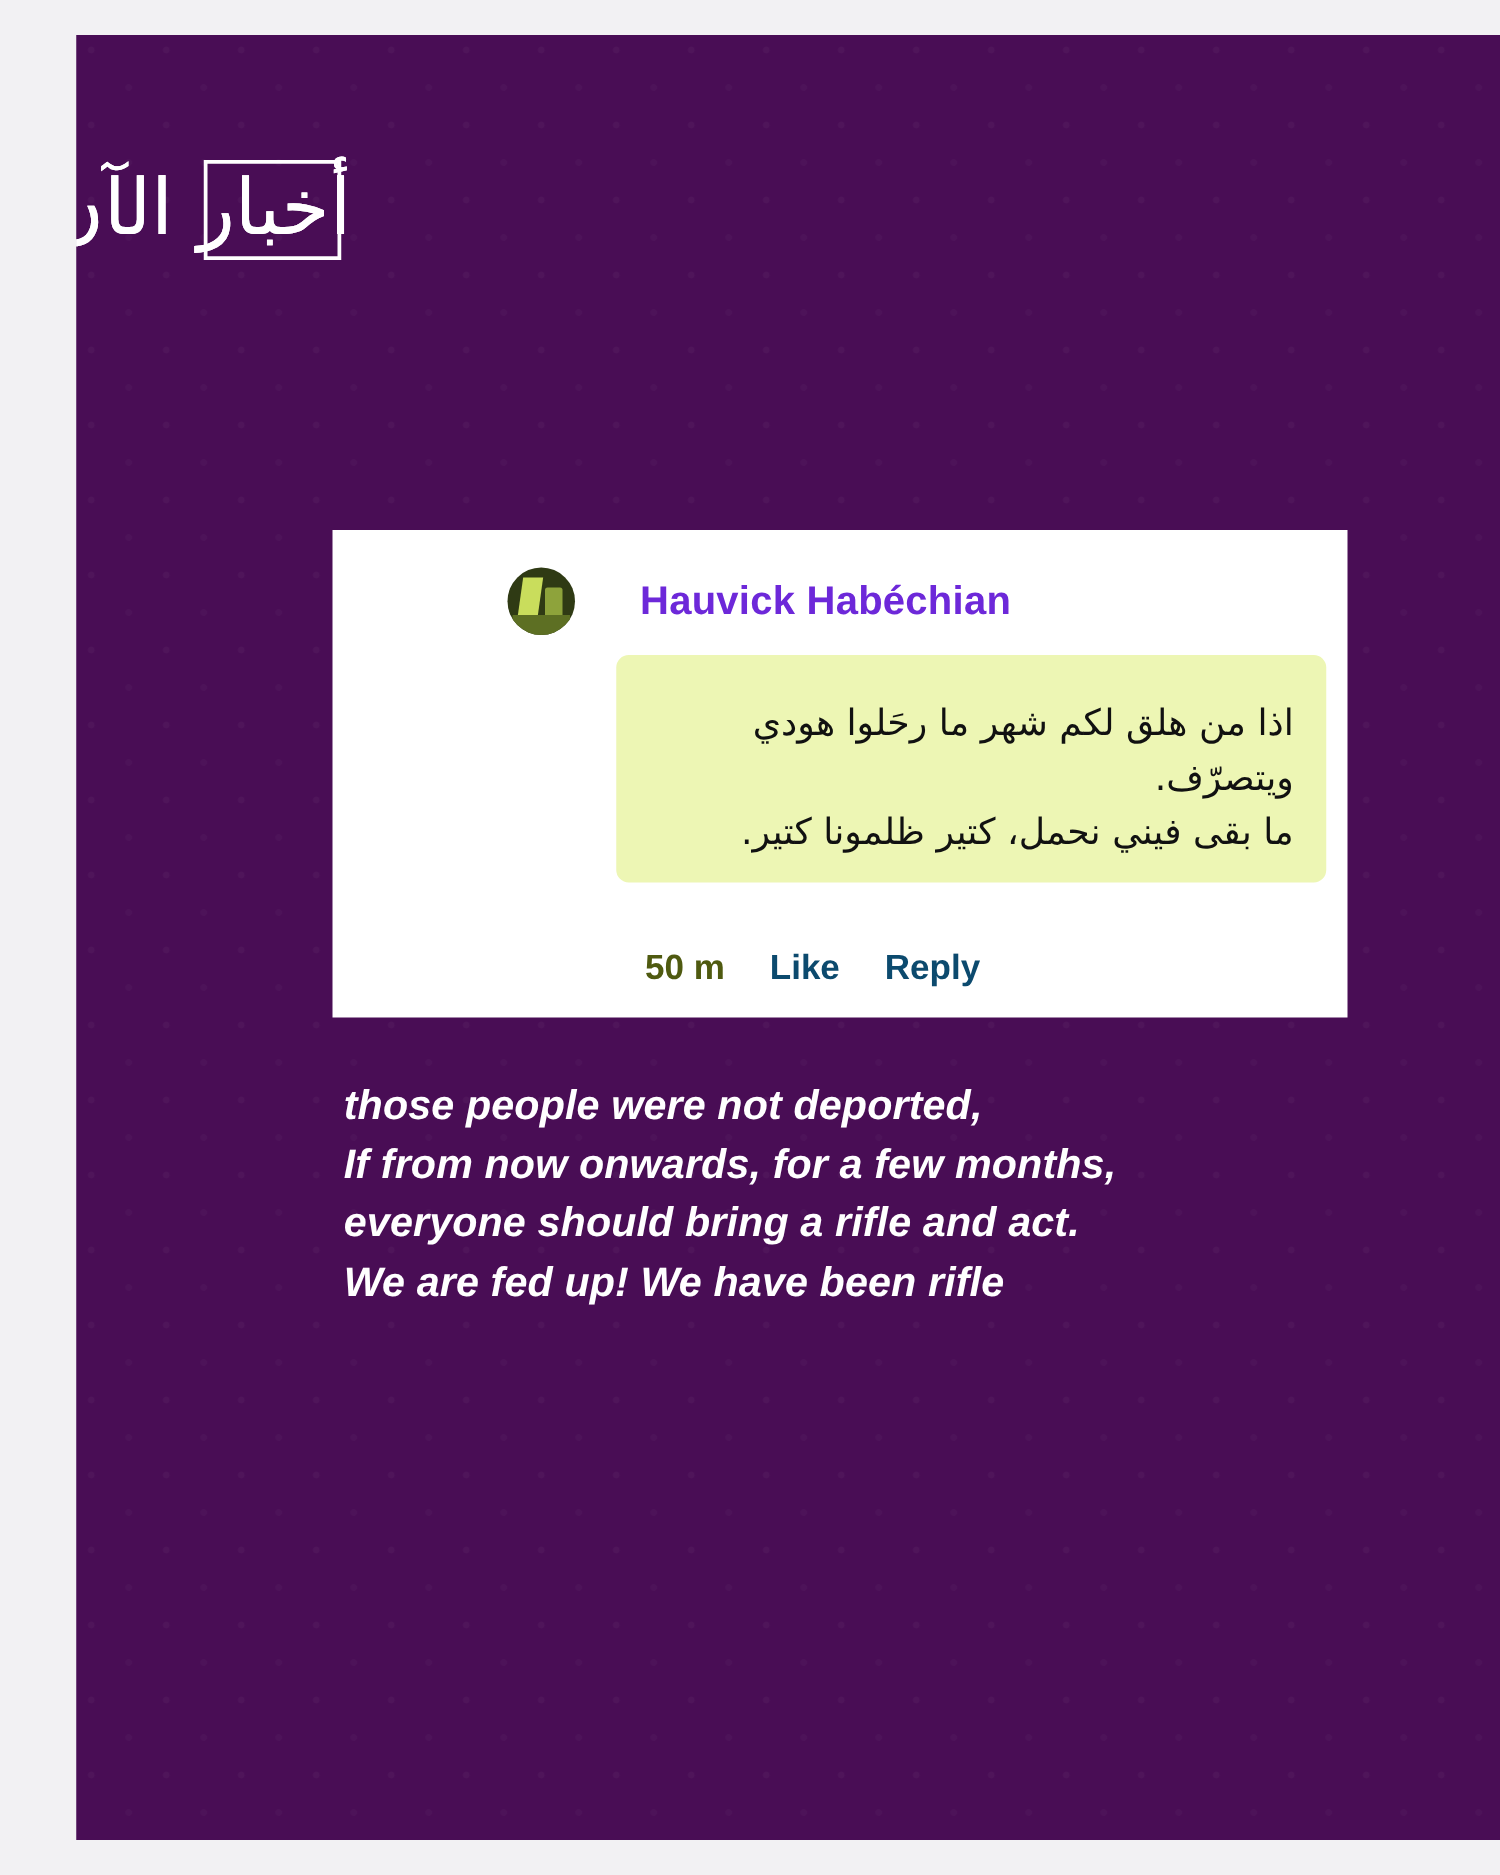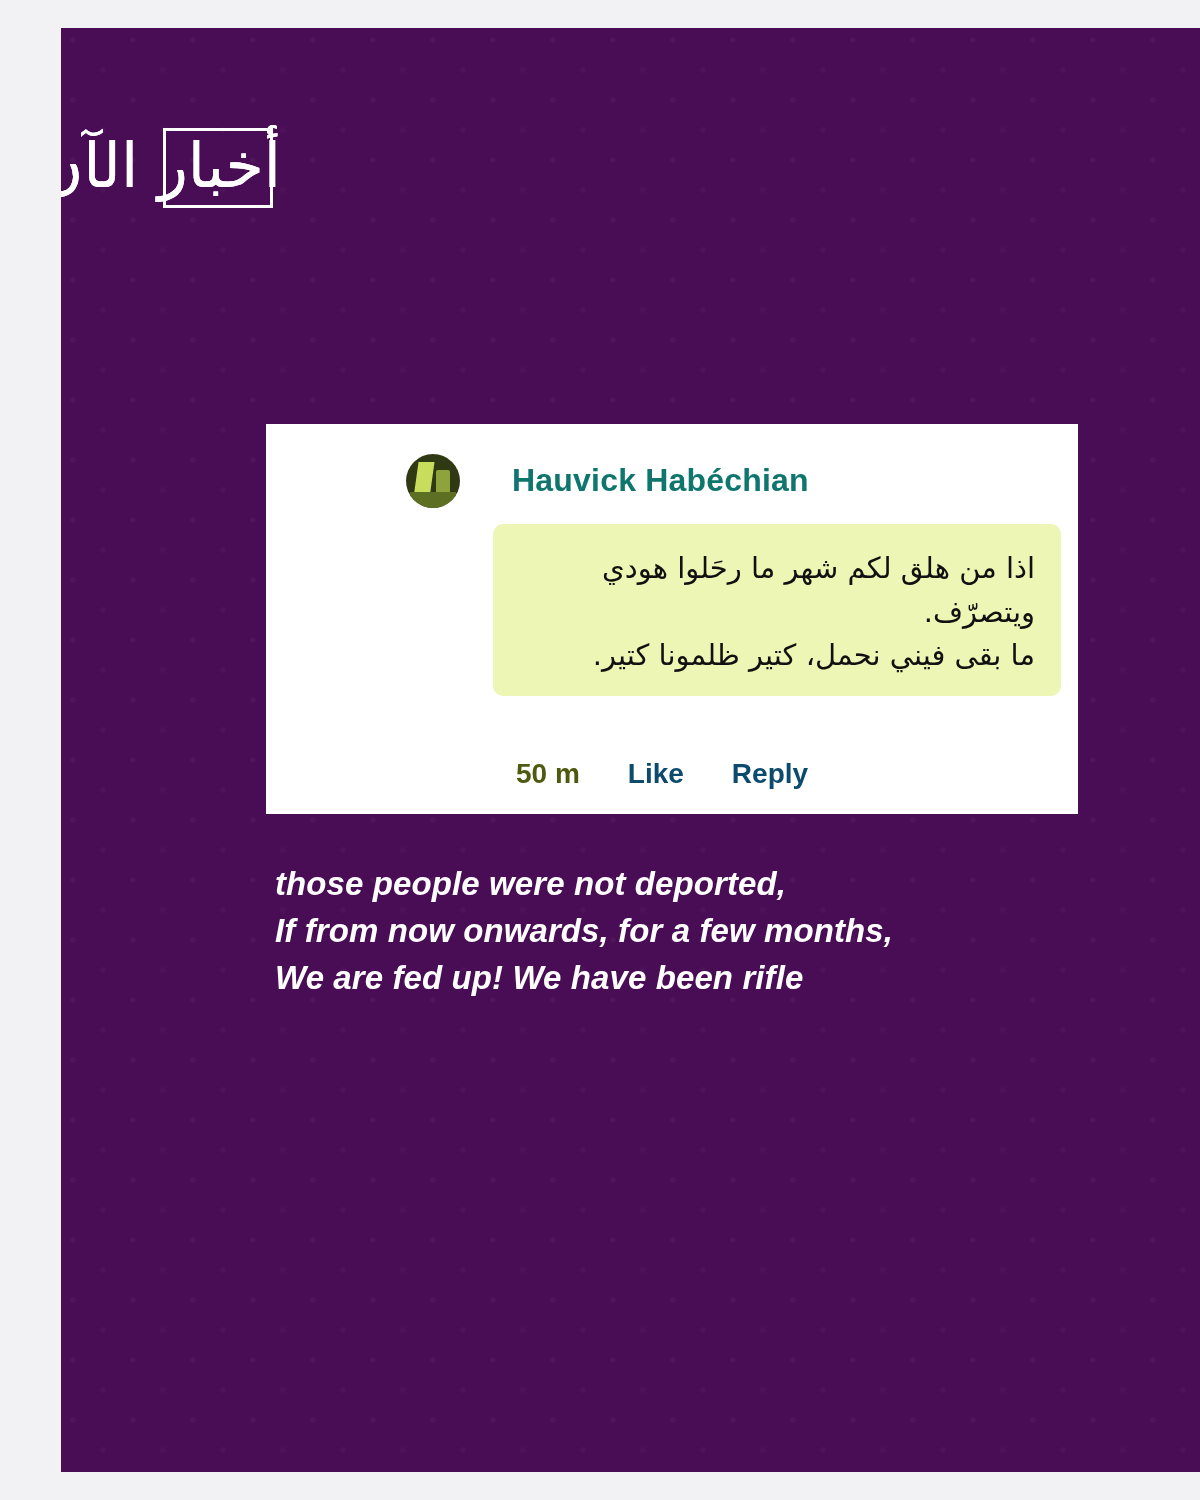--- a/index.html
+++ b/index.html
@@ -115,51 +115,51 @@
     height: 16px;
     background: #5d6f23;
   }
 
   .comment-name {
     position: absolute;
     left: 224px;
     top: 20px;
     font-size: 32px;
     font-weight: bold;
-    color: #0f766e;
+    color: #6d28d9;
     letter-spacing: 0.2px;
   }
 
   .bubble {
     position: absolute;
     left: 205px;
     top: 82px;
     width: 568px;
     background: #edf6b4;
     border-radius: 10px;
-    padding: 23px 26px 18px 26px;
+    padding: 33px 26px 18px 26px;
     box-sizing: border-box;
   }
   .bubble p {
     margin: 0;
     direction: rtl;
     text-align: right;
     font-family: "DejaVu Sans", "Liberation Sans", sans-serif;
     font-size: 29px;
     line-height: 1.5;
     color: #111111;
   }
 
   .meta-row {
     position: absolute;
     left: 228px;
     bottom: 8px;
     display: flex;
     align-items: center;
-    gap: 48px;
+    gap: 36px;
   }
   .meta-time {
     font-size: 28px;
     font-weight: bold;
     color: #4f5a10;
   }
   .meta-action {
     font-size: 28px;
     font-weight: bold;
     color: #0c4a6e;
@@ -213,16 +213,17 @@
         <span class="meta-action">Like</span>
         <span class="meta-action">Reply</span>
       </div>
 
     </div>
   </div>
 
   <div class="translation">
     <div>those people were not deported,</div>
     <div>If from now onwards, for a few months,</div>
+    <div>everyone should bring a rifle and act.</div>
     <div>We are fed up! We have been rifle</div>
   </div>
 
 </div>
 
 </body></html>

